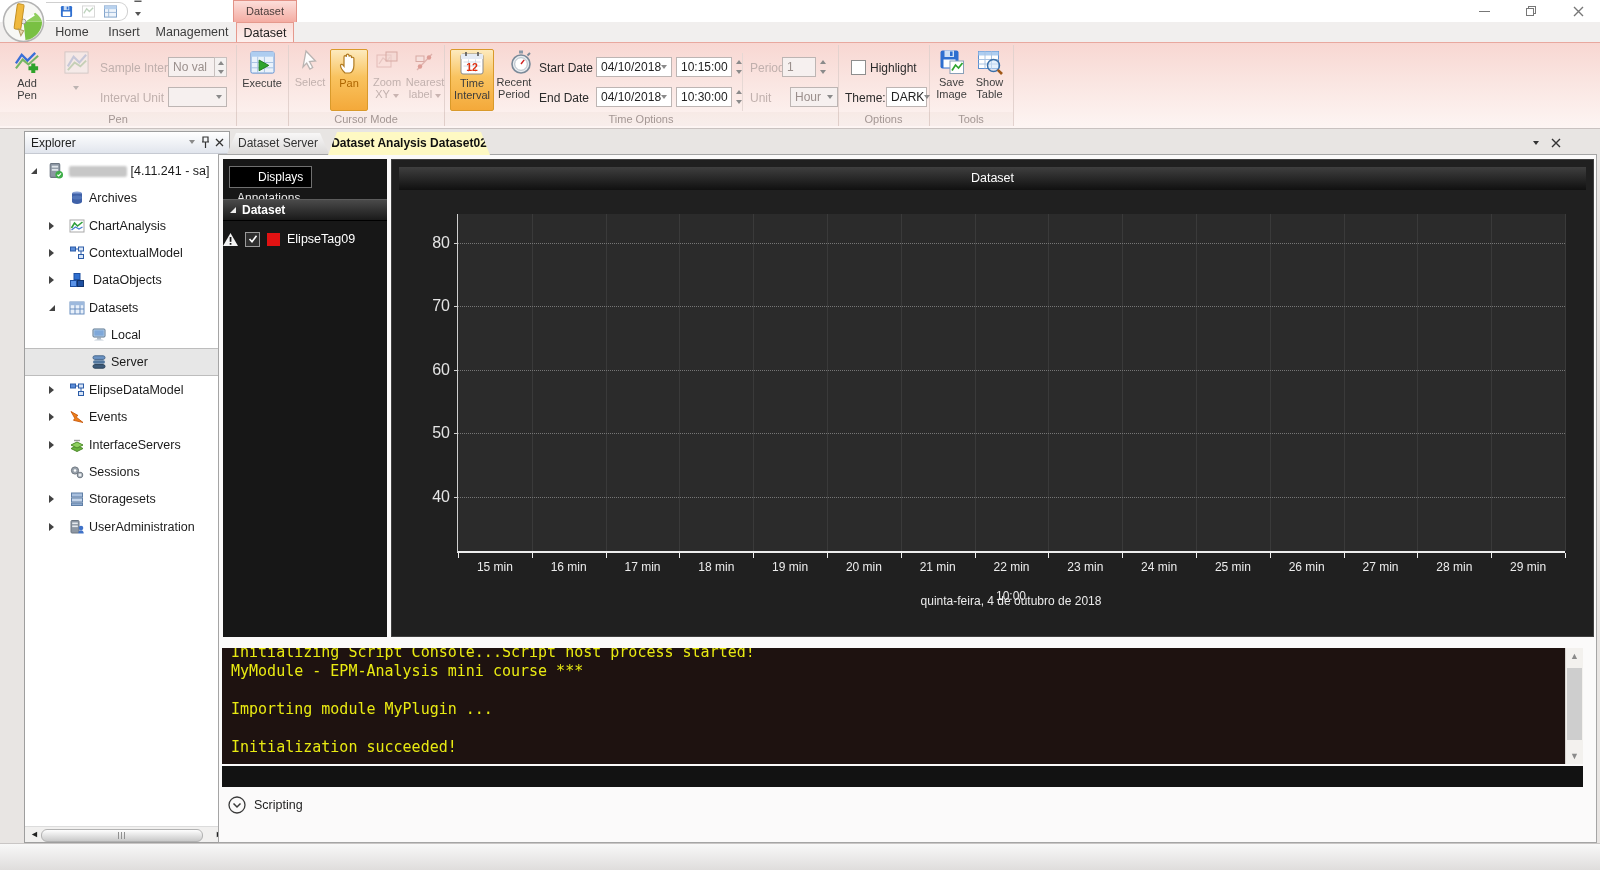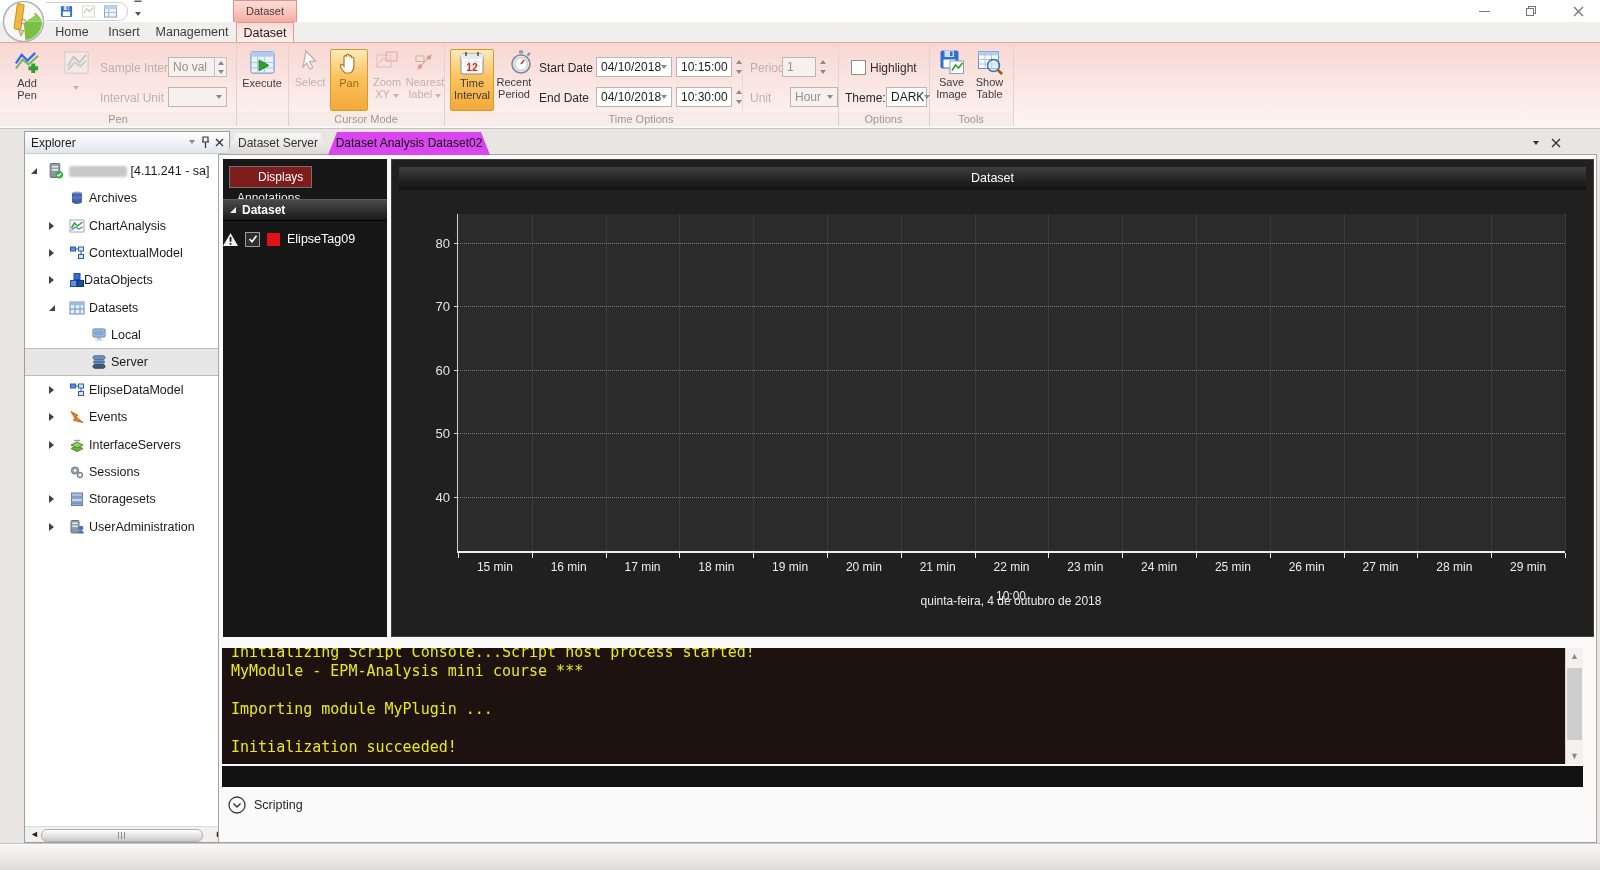--- a/index.html
+++ b/index.html
@@ -64,43 +64,43 @@
   .hscroll{position:absolute;left:0;bottom:0;width:100%;height:16px;background:#f1f0ef;border-top:1px solid #dcdcdc;box-sizing:border-box;}
   .hthumb{position:absolute;left:16px;top:2px;height:11px;width:160px;border:1px solid #b2b2b2;border-radius:6px;
       background:linear-gradient(#fefefe,#c9c9c9);}
   .hgrip{position:absolute;left:50%;top:2px;width:8px;height:7px;transform:translateX(-50%);
       background:repeating-linear-gradient(90deg,#909090 0 1px,transparent 1px 3px);}
   .sb-arrow{position:absolute;top:3px;font-size:9px;color:#222;line-height:9px;}
   
   .doctab{position:absolute;height:21px;line-height:21px;text-align:center;font-size:12px;color:#333;
       clip-path:polygon(9px 0,calc(100% - 9px) 0,100% 100%,0 100%);
       background:linear-gradient(#f8f7f7,#dcdad9);}
-  .doctab.active{background:#d946ef;font-weight:normal;color:#111;filter:drop-shadow(0 0 1px #999);}
+  .doctab.active{background:#fef9c3;font-weight:bold;color:#111;filter:drop-shadow(0 0 1px #999);}
   
   .doccont{left:218px;top:154px;width:1379px;height:689px;background:#fbfafa;border:1px solid #a5a5a5;box-sizing:border-box;}
   .dark-left{position:absolute;left:4px;top:4px;width:164px;height:478px;background:#171717;}
   .dtab{display:inline-block;padding:3px 8px;font-size:12px;color:#e9e9e9;}
-  .dtab.sel{background:#7f1d1d;border:1px solid #707070;color:#fff;padding-left:28px;}
+  .dtab.sel{background:#000000;border:1px solid #707070;color:#fff;padding-left:28px;}
   .dgroup-hdr{position:absolute;left:0;top:40px;width:100%;height:22px;
       background:linear-gradient(#4a4a4a,#1a1a1a);border-top:1px solid #5c5c5c;border-bottom:1px solid #000;
       color:#fff;font-weight:bold;font-size:12px;display:flex;align-items:center;gap:6px;padding-left:7px;box-sizing:border-box;}
   .tri-exp-w{width:0;height:0;border-bottom:6px solid #eee;border-left:6px solid transparent;}
   .pen-row{position:absolute;left:0;top:68px;width:100%;height:24px;display:flex;align-items:center;gap:7px;box-sizing:border-box;}
   .dchk{width:13px;height:13px;background:#2e2e2e;border:1px solid #9a9a9a;display:flex;align-items:center;justify-content:center;}
   .swatch{width:13px;height:13px;background:#e11212;}
   
   .chart-panel{position:absolute;left:172px;top:4px;width:1203px;height:478px;background:#202020;border:1px solid #3f3f3f;box-sizing:border-box;}
   .chart-title{position:absolute;left:7px;right:7px;top:7px;height:23px;
       background:linear-gradient(#3f3f3f,#101010);color:#fff;font-size:12.5px;
       text-align:center;line-height:23px;}
   .plot{position:absolute;left:65px;top:54px;right:28px;bottom:83px;background:#2b2b2b;
       border-left:1px solid #cfcfcf;border-bottom:2px solid #ededed;}
   .vgrid{position:absolute;top:0;bottom:0;width:1px;background:#3a3a3a;}
   .hgrid{position:absolute;left:0;right:0;height:0;border-top:1px dotted #767676;}
-  .ylab{position:absolute;right:calc(100% + 8px);width:34px;text-align:right;color:#e4e4e4;font-size:13px;transform:translateY(-50%);}
+  .ylab{position:absolute;right:calc(100% + 8px);width:34px;text-align:right;color:#e4e4e4;font-size:16px;transform:translateY(-50%);}
   .ytickm{position:absolute;right:100%;width:4px;height:1px;background:#d0d0d0;}
   .xtickm{position:absolute;top:100%;width:1px;height:5px;background:#ededed;margin-top:2px;}
   .xlab{position:absolute;top:100%;margin-top:9px;transform:translateX(-50%);color:#ececec;font-size:12px;white-space:nowrap;}
   .xfooter{position:absolute;left:65px;right:28px;text-align:center;color:#ececec;font-size:12px;}
   
   .console{left:222px;top:648px;width:1343px;height:116px;background:#1e1210;overflow:hidden;box-sizing:border-box;
       padding:0 52px 0 9px;font-family:"DejaVu Sans Mono",monospace;font-size:15px;line-height:19px;color:#e9ea12;}
   .console .cline{white-space:pre;}
   .vscroll{left:1565px;top:648px;width:18px;height:116px;background:#f3f1ee;border-left:1px solid #d8d5d2;box-sizing:border-box;}
   .vthumb{position:absolute;left:1px;top:20px;width:15px;height:72px;background:#cecece;}
@@ -427,21 +427,21 @@
         </div>
         <div class="trow" style="top: 113px;">
           <span class="cell tri-r" style="left: 24px;"></span>
           <span class="cell icon" style="left: 44px;">
             <svg width="16" height="16" viewBox="0 0 16 16">
               <rect x="5" y="1.5" width="6" height="6" fill="#2f6fd0" stroke="#1d4fa0"></rect>
               <rect x="1.5" y="8.5" width="6" height="6" fill="#5a93e8" stroke="#1d4fa0"></rect>
               <rect x="8.5" y="8.5" width="6" height="6" fill="#1d4fa0" stroke="#12356e"></rect>
             </svg>
           </span>
-          <span class="cell" style="left: 59px; white-space: nowrap;">DataObjects</span>
+          <span class="cell" style="left: 68px; white-space: nowrap;">DataObjects</span>
         </div>
         <div class="trow" style="top: 141px;">
           <span class="cell tri-exp" style="left: 24px;"></span>
           <span class="cell icon" style="left: 44px;">
             <svg width="16" height="16" viewBox="0 0 16 16">
               <rect x="1" y="2" width="14" height="12" fill="#e8f0fa" stroke="#6a8fc0"></rect>
               <rect x="1" y="2" width="14" height="3.2" fill="#9db9dd"></rect>
               <path d="M6 5.2V14M11 5.2V14M1 9h14" stroke="#6a8fc0"></path>
             </svg>
           </span>

